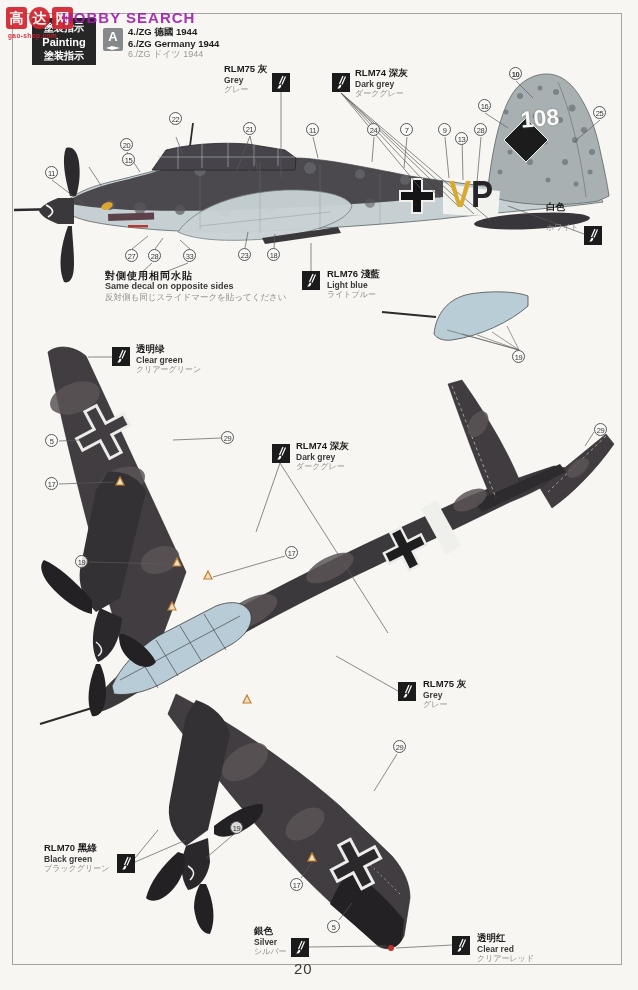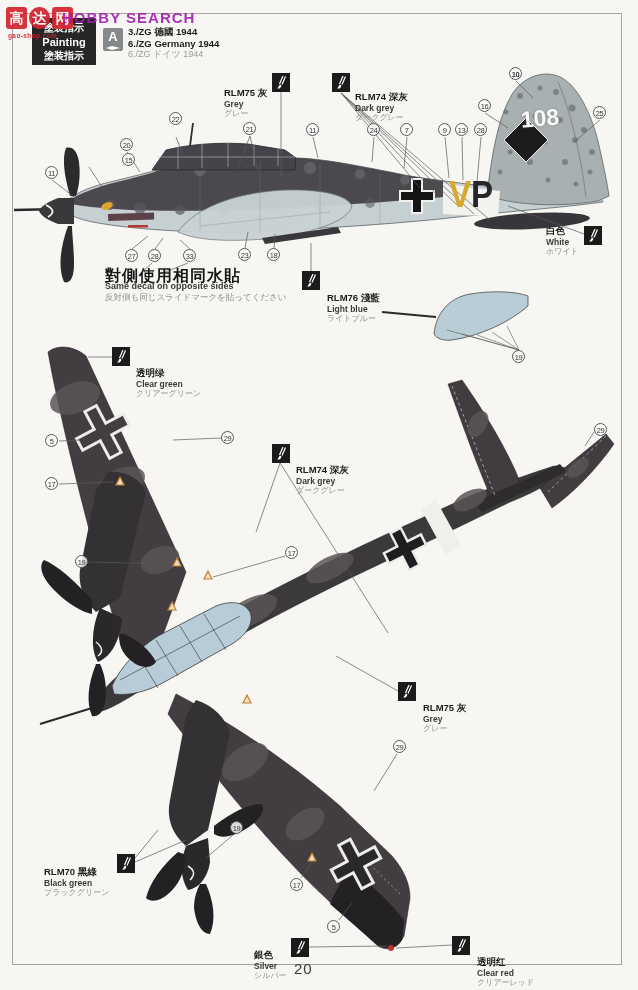--- a/index.html
+++ b/index.html
@@ -22,28 +22,28 @@
   #variant-text .l3{font-size:9px;color:#9a9a9a;}
   
   #watermark{left:6px;top:4px;width:200px;height:40px;z-index:40;}
   .wm-tile{position:absolute;top:3px;width:21px;height:22px;background:#d3232e;color:#fff;
            font-weight:bold;font-size:14px;text-align:center;line-height:22px;border-radius:3px;opacity:.92;}
   #wm-tile2{border-radius:50%;}
   #wm-brand{position:absolute;left:56px;top:5px;font-size:15px;font-weight:bold;color:#a21caf;
             letter-spacing:1px;opacity:.9;}
   #wm-sub{position:absolute;left:2px;top:28px;font-size:6.5px;font-weight:bold;color:#d3232e;letter-spacing:.4px;opacity:.9;}
   
-  .callout{line-height:10.5px;white-space:nowrap;z-index:20;margin-top:24px;}
+  .callout{line-height:10.5px;white-space:nowrap;z-index:20;}
   .callout .zh{font-size:9.5px;font-weight:bold;color:#1d1d1d;}
   .callout .en{font-size:8.5px;font-weight:bold;color:#3a3a3a;}
   .callout .ja{font-size:8px;color:#8f8f8f;}
   .chip{position:absolute;width:18px;height:19px;background:#1b1b1b;z-index:20;}
   
   #note{left:105px;top:270px;line-height:11px;z-index:20;}
-  #note .zh{font-size:16px;font-weight:bold;color:#161616;letter-spacing:1px;}
+  #note .zh{font-size:10px;font-weight:bold;color:#161616;letter-spacing:1px;}
   #note .en{font-size:9px;font-weight:bold;color:#3a3a3a;}
   #note .ja{font-size:8.5px;color:#8f8f8f;}
   
   .cn{position:absolute;width:13px;height:13px;border:1px solid #55555a;border-radius:50%;
       background:rgba(250,250,247,.85);font-size:7.5px;color:#36363a;text-align:center;
       line-height:13px;z-index:30;box-sizing:border-box;letter-spacing:-.5px;}
   
   #tail-number{left:512px;top:105px;width:56px;text-align:center;font-size:23px;font-weight:bold;
                color:#fbfbf8;transform:rotate(-5deg);text-shadow:0 0 2px #6f767a;z-index:10;}
   #code-v{left:448px;top:174px;font-size:36px;font-weight:bold;color:#d9a92e;transform:scaleX(.92);z-index:10;}
@@ -316,21 +316,21 @@
   <div class="zh">塗装指示</div>
 </div>
 
 <div class="abs" id="variant-badge">
   <span>A</span>
   <svg width="14" height="4" viewBox="0 0 14 4">
       <path d="M0,2 L6,0 L14,2 L6,4 Z" fill="#fff"></path>
     </svg>
 </div>
 <div class="abs" id="variant-text">
-  <div class="l1">3./ZG 德國 1944</div>
+  <div class="l1">4./ZG 德國 1944</div>
   <div class="l2">6./ZG Germany 1944</div>
   <div class="l3">6./ZG ドイツ 1944</div>
 </div>
 
 <div class="abs callout" style="left:224px;top:64px;">
   <div class="zh">RLM75 灰</div>
   <div class="en">Grey</div>
   <div class="ja">グレー</div>
 </div>
 <div class="abs chip" style="left:272px;top:73px;">
@@ -462,21 +462,21 @@
 
 <span class="cn" style="left:45px;top:166px;">11</span>
 <span class="cn" style="left:82px;top:153px;margin-left:40px;">15</span>
 <span class="cn" style="left:120px;top:138px;">20</span>
 <span class="cn" style="left:169px;top:112px;">22</span>
 <span class="cn" style="left:243px;top:122px;">21</span>
 <span class="cn" style="left:306px;top:123px;">11</span>
 <span class="cn" style="left:367px;top:123px;">24</span>
 <span class="cn" style="left:400px;top:123px;">7</span>
 <span class="cn" style="left:438px;top:123px;">9</span>
-<span class="cn" style="left:455px;top:123px;">13</span>
+<span class="cn" style="left:455px;top:132px;">13</span>
 <span class="cn" style="left:474px;top:123px;">28</span>
 <span class="cn" style="left:509px;top:67px;font-weight:bold;">10</span>
 <span class="cn" style="left:478px;top:99px;">16</span>
 <span class="cn" style="left:593px;top:106px;">25</span>
 <span class="cn" style="left:125px;top:249px;">27</span>
 <span class="cn" style="left:148px;top:249px;">28</span>
 <span class="cn" style="left:183px;top:249px;">33</span>
 <span class="cn" style="left:238px;top:248px;">23</span>
 <span class="cn" style="left:267px;top:248px;">18</span>
 

